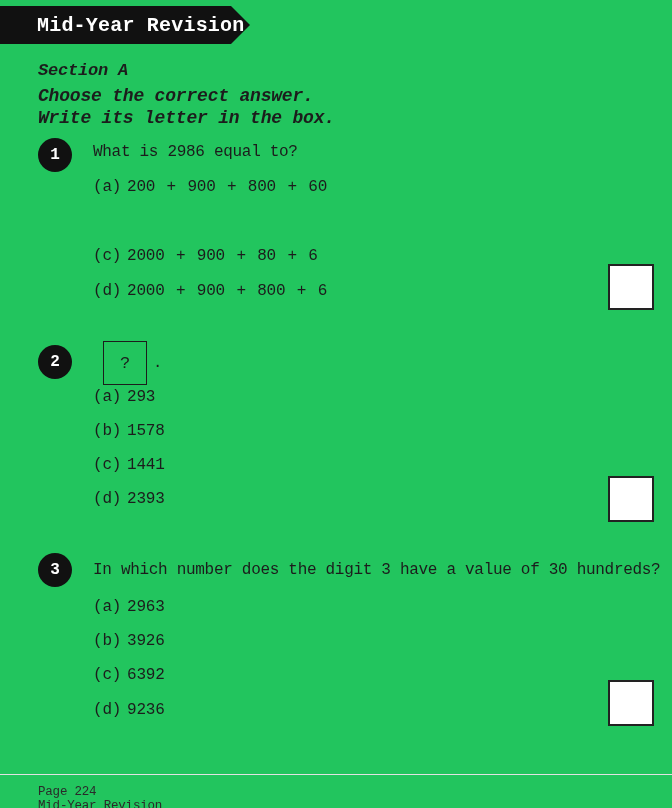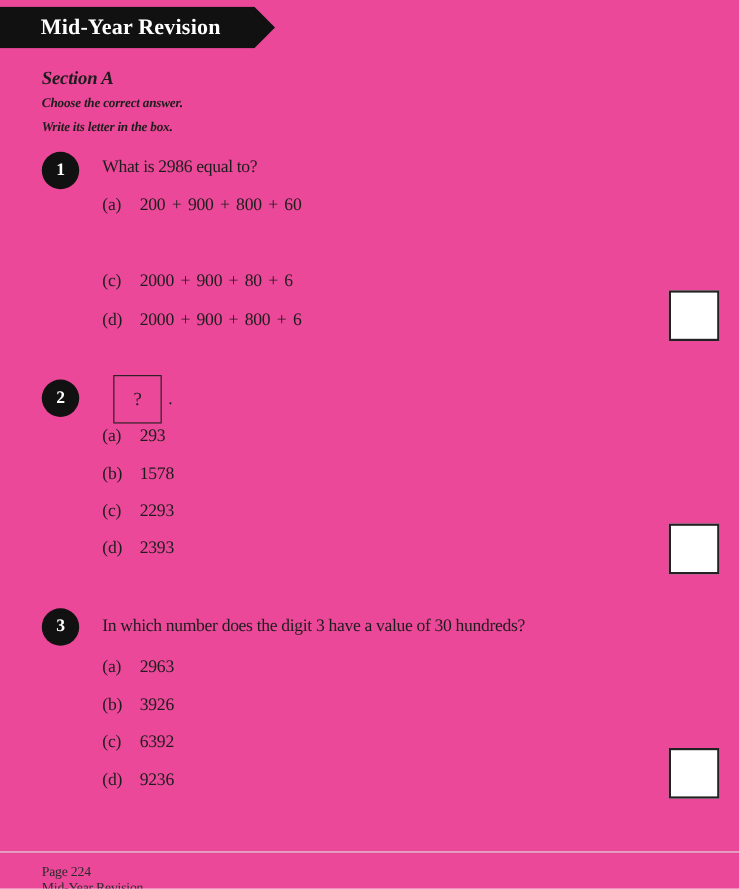--- a/index.html
+++ b/index.html
@@ -1,22 +1,22 @@
 <!DOCTYPE html>
 <html><head>
 <meta charset="utf-8">
 <style>
   html, body { margin: 0; padding: 0; background: #ffffff; }
   .page {
     position: relative;
     width: 672px;
     height: 808px;
-    background: #ec4899;
+    background: #22c55e;
     overflow: hidden;
-    font-family: Liberation Serif, serif;
+    font-family: Liberation Mono, monospace;
     color: #1c1c1c;
     letter-spacing: -0.2px;
   }
 
   
   .banner {
     position: absolute;
     top: 6px; left: 0;
     width: 250px; height: 38px;
     background: #111111;
@@ -36,21 +36,21 @@
   .section-title {
     position: absolute;
     top: 61px; left: 38px;
     font-size: 17px;
     font-weight: 700;
     font-style: italic;
   }
   .instr {
     position: absolute;
     left: 38px;
-    font-size: 12px;
+    font-size: 18px;
     font-weight: 700;
     font-style: italic;
   }
 
   
   .badge {
     position: absolute;
     left: 38px;
     width: 34px; height: 34px;
     background: #111111;
@@ -176,21 +176,21 @@
     </span>
     <span>.</span>
   </div>
   <div class="opt" style="top:388px">
     <span class="letter">(a)</span><span class="val">293</span>
   </div>
   <div class="opt" style="top:422px">
     <span class="letter">(b)</span><span class="val">1578</span>
   </div>
   <div class="opt" style="top:456px">
-    <span class="letter">(c)</span><span class="val">2293</span>
+    <span class="letter">(c)</span><span class="val">1441</span>
   </div>
   <div class="opt" style="top:490px">
     <span class="letter">(d)</span><span class="val">2393</span>
   </div>
   <div class="ansbox" style="top:476px"></div>
 
   <div class="badge" style="top:553px">
     <span>3</span>
   </div>
   <div class="prompt" style="top:561px">In which number does the digit 3 have a value of 30 hundreds?</div>

